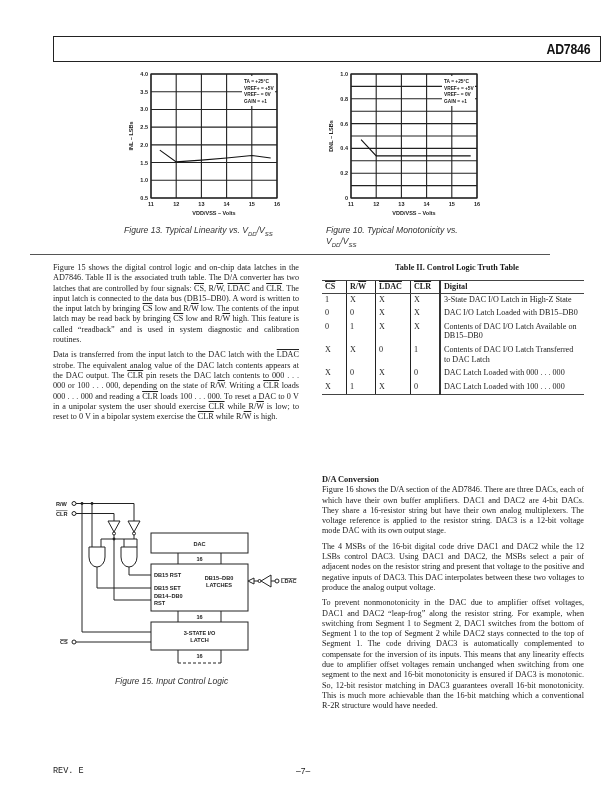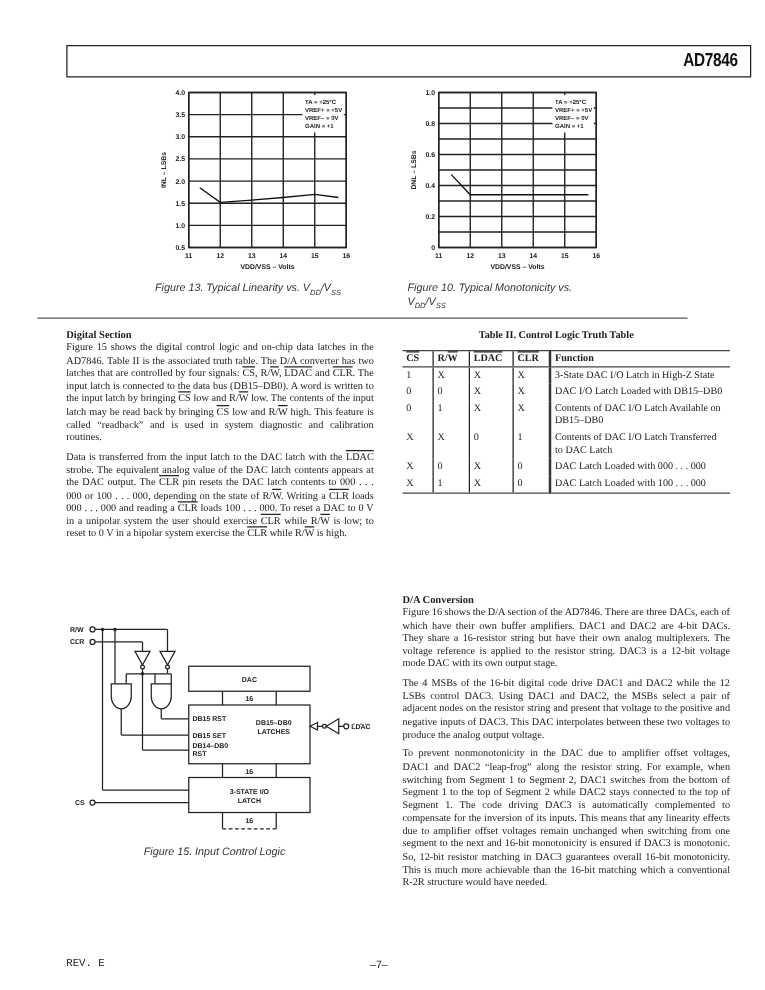--- a/index.html
+++ b/index.html
@@ -19,21 +19,21 @@
   .fig-caption sub { font-size: 6px; }
 
   .rule-top { position: absolute; left: 30px; top: 254px; width: 520px; height: 1px; background: #555; }
 
   .col { position: absolute; font-size: 8.2px; line-height: 10.3px; color: #222; text-align: justify; }
   .col p { margin: 0 0 5px 0; }
   .h1 { font-weight: bold; font-size: 8.4px; margin: 0; line-height: 10.3px; }
   .h2 { font-weight: bold; font-size: 8.4px; margin: 0; line-height: 10.3px; }
   .ov { text-decoration: overline; }
 
-  .tbl-title { position: absolute; left: 314px; top: 263px; width: 262px; text-align: center;
+  .tbl-title { position: absolute; left: 326px; top: 263px; width: 262px; text-align: center;
                font-weight: bold; font-size: 8.2px; }
   table.truth { position: absolute; left: 322px; top: 280px; width: 262px; border-collapse: collapse;
                 font-size: 8.1px; line-height: 9.6px; color: #222; }
   table.truth th { font-weight: bold; text-align: left; padding: 1px 3px; border-top: 1.5px solid #444;
                    border-bottom: 1px solid #444; }
   table.truth td { padding: 1px 3px 3px 3px; vertical-align: top; }
   table.truth th, table.truth td { border-left: 1px solid #222; }
   table.truth th:first-child, table.truth td:first-child { border-left: none; }
   table.truth th:last-child, table.truth td:last-child { border-left: 2px solid #333; }
   table.truth tr:last-child td { border-bottom: 1.5px solid #444; }
@@ -135,34 +135,33 @@
       <polyline points="61.08000000000001,75.72 76.2,91.84 101.4,91.84 126.6,91.84 151.8,91.84 170.7,91.84" fill="none" stroke="#111" stroke-width="1.1"></polyline>
     </svg></div>
 <div class="fig-caption" style="left:326px; top:225px;">
   <div>Figure 10.  Typical Monotonicity vs.</div>
   <div><span>V</span><sub>DD</sub><span>/V</span><sub>SS</sub></div>
 </div>
 
 <div class="rule-top"></div>
 
 <div class="col" style="left:53px; top:263px; width:246px;">
-  <div class="h2">Digital Section</div>
   <p id="lp1"><span>Figure 15 shows the digital control logic and on-chip data latches in the AD7846. Table II is the associated truth table. The D/A converter has two latches that are controlled by four signals: </span><span class="ov">CS</span><span>, R/</span><span class="ov">W</span><span>, </span><span class="ov">LDAC</span><span> and </span><span class="ov">CLR</span><span>. The input latch is connected to the data bus (DB15–DB0). A word is written to the input latch by bringing </span><span class="ov">CS</span><span> low and R/</span><span class="ov">W</span><span> low. The contents of the input latch may be read back by bringing </span><span class="ov">CS</span><span> low and R/</span><span class="ov">W</span><span> high. This feature is called “readback” and is used in system diagnostic and calibration routines.</span></p>
   <p id="lp2"><span>Data is transferred from the input latch to the DAC latch with the </span><span class="ov">LDAC</span><span> strobe. The equivalent analog value of the DAC latch contents appears at the DAC output. The </span><span class="ov">CLR</span><span> pin resets the DAC latch contents to 000 . . . 000 or 100 . . . 000, depending on the state of R/</span><span class="ov">W</span><span>. Writing a </span><span class="ov">CLR</span><span> loads 000 . . . 000 and reading a </span><span class="ov">CLR</span><span> loads 100 . . . 000. To reset a DAC to 0 V in a unipolar system the user should exercise </span><span class="ov">CLR</span><span> while R/</span><span class="ov">W</span><span> is low; to reset to 0 V in a bipolar system exercise the </span><span class="ov">CLR</span><span> while R/</span><span class="ov">W</span><span> is high.</span></p>
 </div>
 
 <div class="tbl-title">Table II.  Control Logic Truth Table</div>
 <table class="truth">
   <thead>
     <tr>
       <th class="ov" style="width:18px">CS</th>
       <th style="width:22px"><span>R/</span><span class="ov">W</span></th>
       <th class="ov" style="width:28px">LDAC</th>
       <th class="ov" style="width:22px">CLR</th>
-      <th>Function</th>
+      <th>Digital</th>
     </tr>
   </thead>
   <tbody id="tbody">
       <tr>
         <td>1</td>
         <td>X</td>
         <td>X</td>
         <td>X</td>
         <td>3-State DAC I/O Latch in High-Z State</td>
       </tr>

